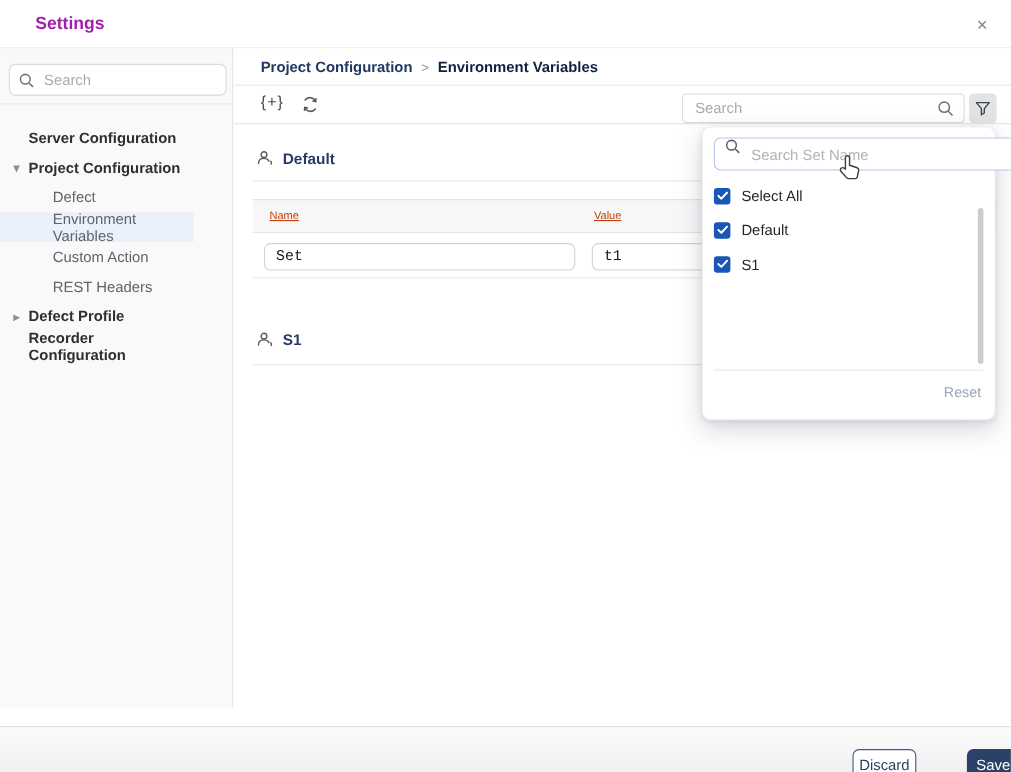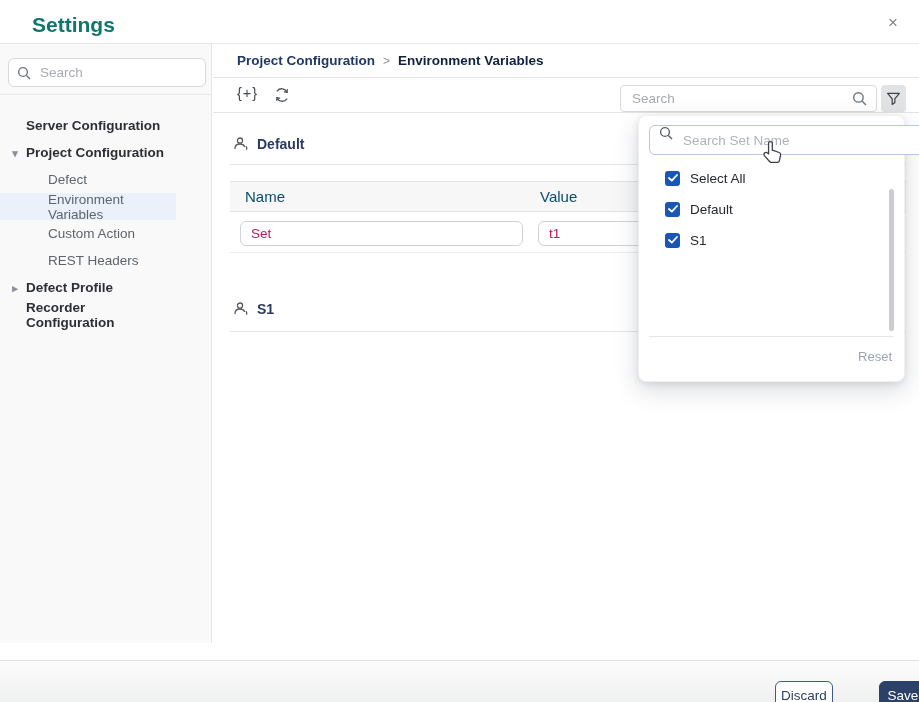--- a/index.html
+++ b/index.html
@@ -2,21 +2,21 @@
 <html><head>
 <meta charset="utf-8">
 <style>
   html,body{margin:0;padding:0;background:#fff;}
   *{box-sizing:border-box;}
   body{font-family:"Liberation Sans", sans-serif;color:#24272b;}
   #app{position:relative;width:919px;height:702px;background:#fff;overflow:hidden;}
 
   
   .hdr{position:absolute;left:0;top:0;width:919px;height:44px;background:#fff;border-bottom:1px solid #e7e8e9;}
-  .hdr-title{position:absolute;left:32px;top:13px;font-size:21px;font-weight:700;color:#0f766e;}
+  .hdr-title{position:absolute;left:32px;top:13px;font-size:16px;font-weight:700;color:#a21caf;}
   .hdr-close{position:absolute;right:14px;top:11px;width:24px;height:24px;display:flex;align-items:center;justify-content:center;
     font-size:17px;color:#808488;cursor:pointer;}
 
   
   .sidebar{position:absolute;left:0;top:44px;width:212px;height:599px;background:#f9f9f9;border-right:1px solid #e4e5e6;}
   .side-search{position:absolute;left:8px;top:14px;width:198px;height:29px;background:#fff;border:1px solid #d8d9db;border-radius:6px;
     display:flex;align-items:center;padding:0 8px;gap:7px;}
   .side-search input{border:none;outline:none;flex:1;font-size:13.5px;color:#33373c;background:transparent;font-family:inherit;}
   .side-search input::placeholder{color:#a6abb2;}
   .side-div{position:absolute;left:0;top:50px;width:212px;height:1px;background:#e8e9ea;}
@@ -43,34 +43,34 @@
   .filter-btn{position:absolute;left:881px;top:85px;width:25px;height:27px;background:#e2e3e4;border-radius:4px;
     display:flex;align-items:center;justify-content:center;cursor:pointer;}
 
   
   .section-hd{position:absolute;left:233px;display:flex;align-items:center;gap:8px;}
   .section-hd .s-label{font-size:14px;font-weight:700;color:#2b3a63;}
   .content-div{position:absolute;left:230px;width:676px;height:1px;background:#e4e5e7;}
 
   .tbl-head{position:absolute;left:230px;top:181px;width:676px;height:31px;background:#f7f7f8;
     border-top:1px solid #e1e2e4;border-bottom:1px solid #e1e2e4;}
-  .tbl-head .col{position:absolute;top:0;height:100%;display:flex;align-items:center;font-size:15px;color:#0c4a6e;}
+  .tbl-head .col{position:absolute;top:0;height:100%;display:flex;align-items:center;font-size:10px;color:#c2410c;text-decoration:underline;}
   .tbl-row{position:absolute;left:230px;top:212px;width:676px;height:41px;background:#fff;border-bottom:1px solid #ececee;}
   .cell-input{position:absolute;top:9px;height:25px;border:1px solid #d2d3d6;border-radius:6px;background:#fff;
-    font-size:13.5px;color:#be185d;padding:0 10px;outline:none;font-family:Liberation Sans, sans-serif;}
+    font-size:13.5px;color:#0f172a;padding:0 10px;outline:none;font-family:Liberation Mono, monospace;}
 
   
   .popup{position:absolute;left:638px;top:115px;width:267px;height:267px;background:#fff;border:1px solid #f0f0f1;border-radius:8px;
     box-shadow:0 8px 24px rgba(40,50,70,.18), 0 2px 6px rgba(40,50,70,.10);z-index:20;}
   .popup-search{position:absolute;left:10px;top:9px;width:281px;height:30px;border:1px solid #b7c6e4;border-radius:6px;background:#fff;
     display:flex;padding:0 9px;gap:8px;}
   .popup-search input{border:none;outline:none;flex:1;font-size:13.5px;color:#33373c;background:transparent;font-family:inherit;min-width:0;}
   .popup-search input::placeholder{color:#aeb3bb;}
   .popup-opts{position:absolute;left:10px;top:44px;width:245px;}
-  .opt{display:flex;align-items:center;gap:10px;height:26px;margin-top:5px;cursor:pointer;margin-left:16px;}
+  .opt{display:flex;align-items:center;gap:10px;height:26px;margin-top:5px;cursor:pointer;}
   .cb{width:15px;height:15px;border-radius:3px;background:#1857b5;display:flex;align-items:center;justify-content:center;flex:0 0 15px;}
   .opt .o-label{font-size:13.5px;color:#25282c;}
   .popup-scroll{position:absolute;right:10px;top:73px;width:5px;height:142px;border-radius:3px;background:#cbcccf;}
   .popup-div{position:absolute;left:10px;top:220px;width:245px;height:1px;background:#e6e7e9;}
   .popup-reset{position:absolute;right:12px;top:233px;font-size:13px;color:#9aa3b6;cursor:pointer;}
 
   .cursor{position:absolute;left:762px;top:140px;z-index:40;pointer-events:none;}
 
   
   .footer{position:absolute;left:0;top:660px;width:919px;height:59px;border-top:1px solid #e0e1e2;

